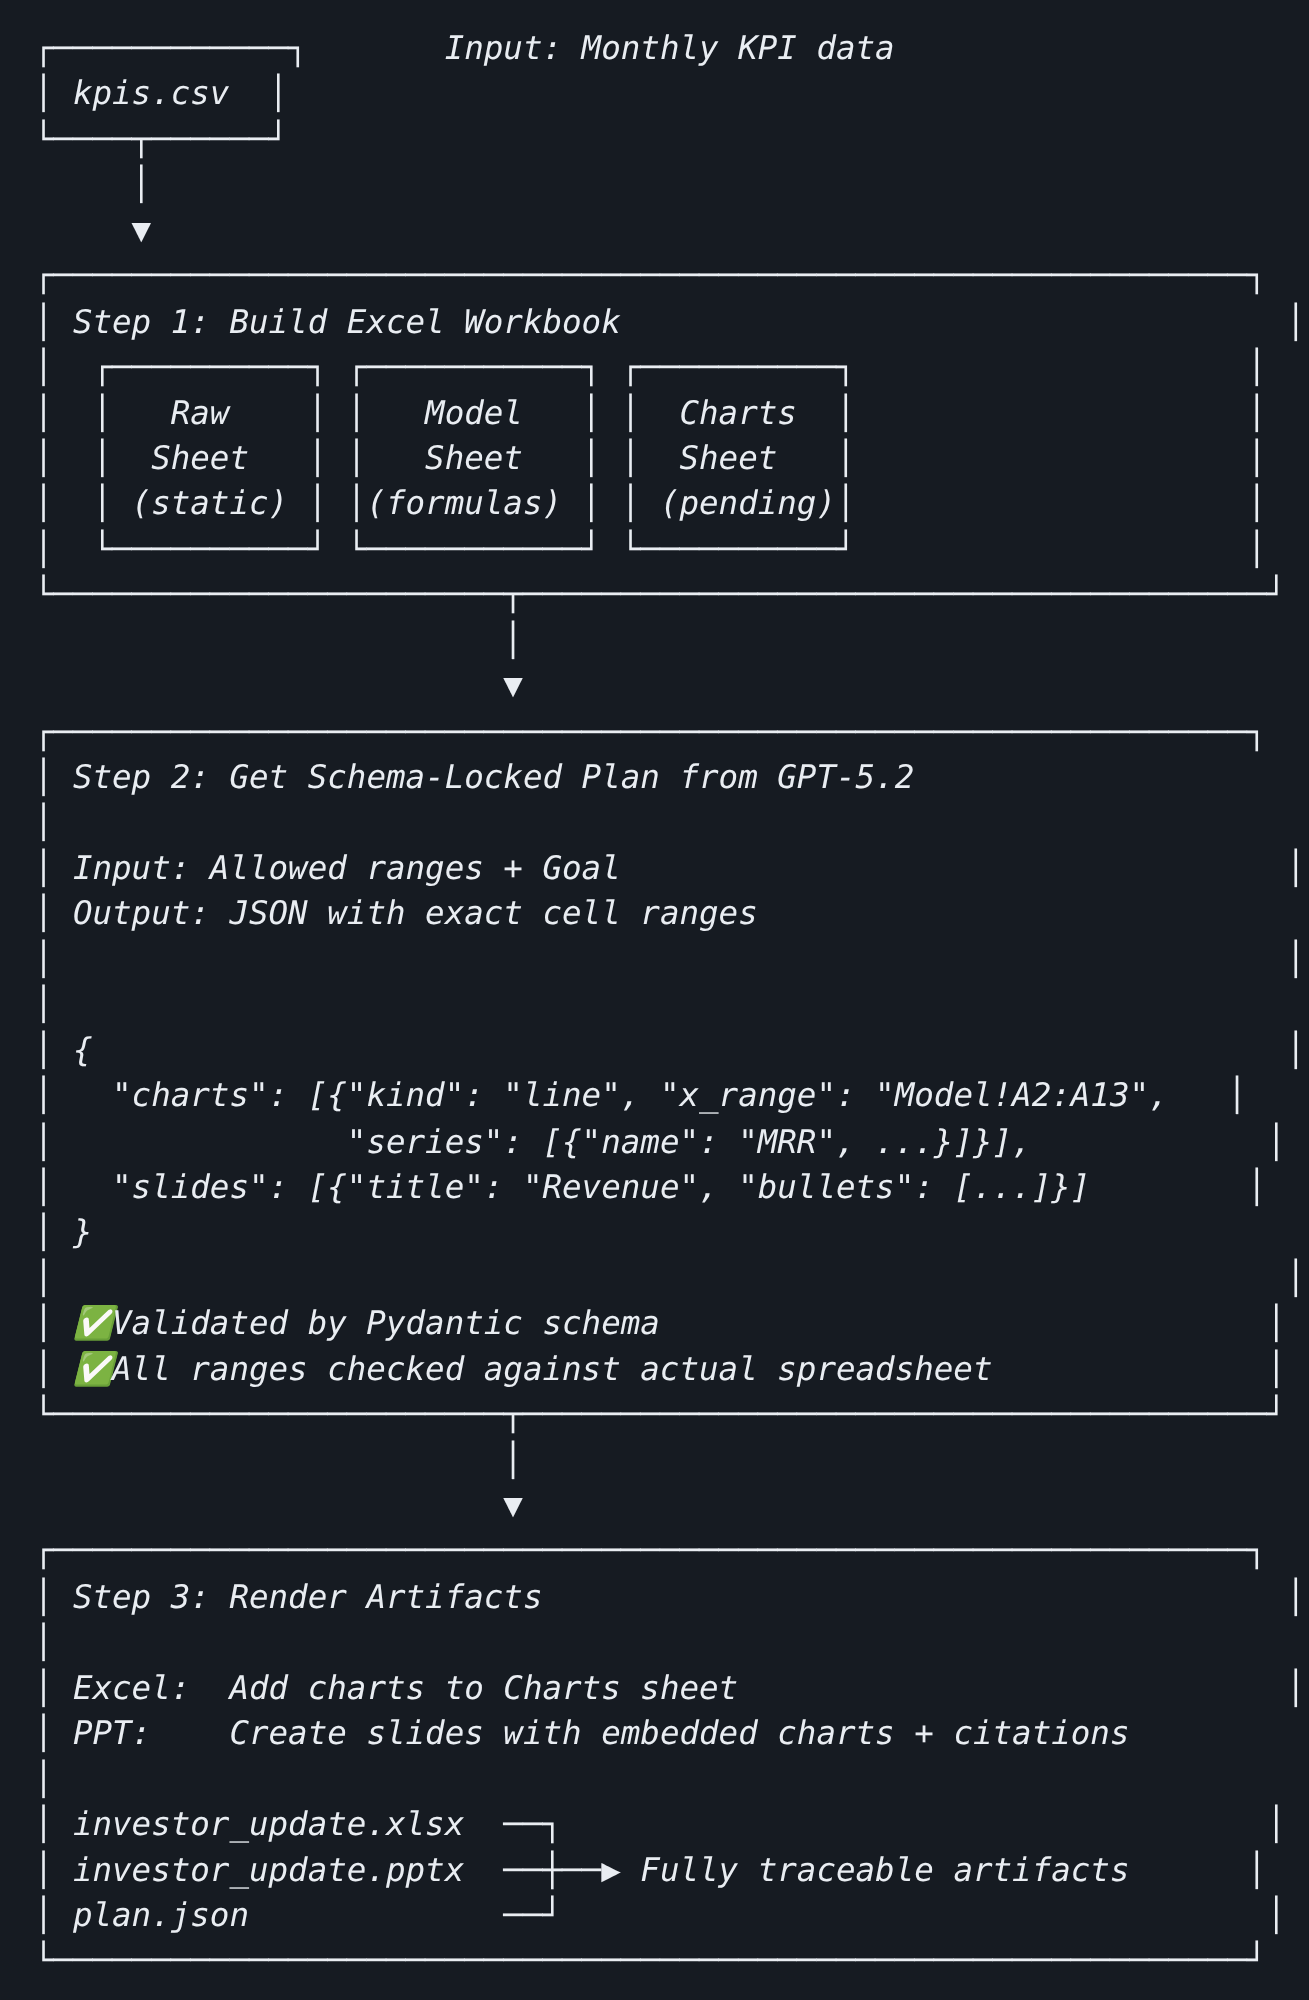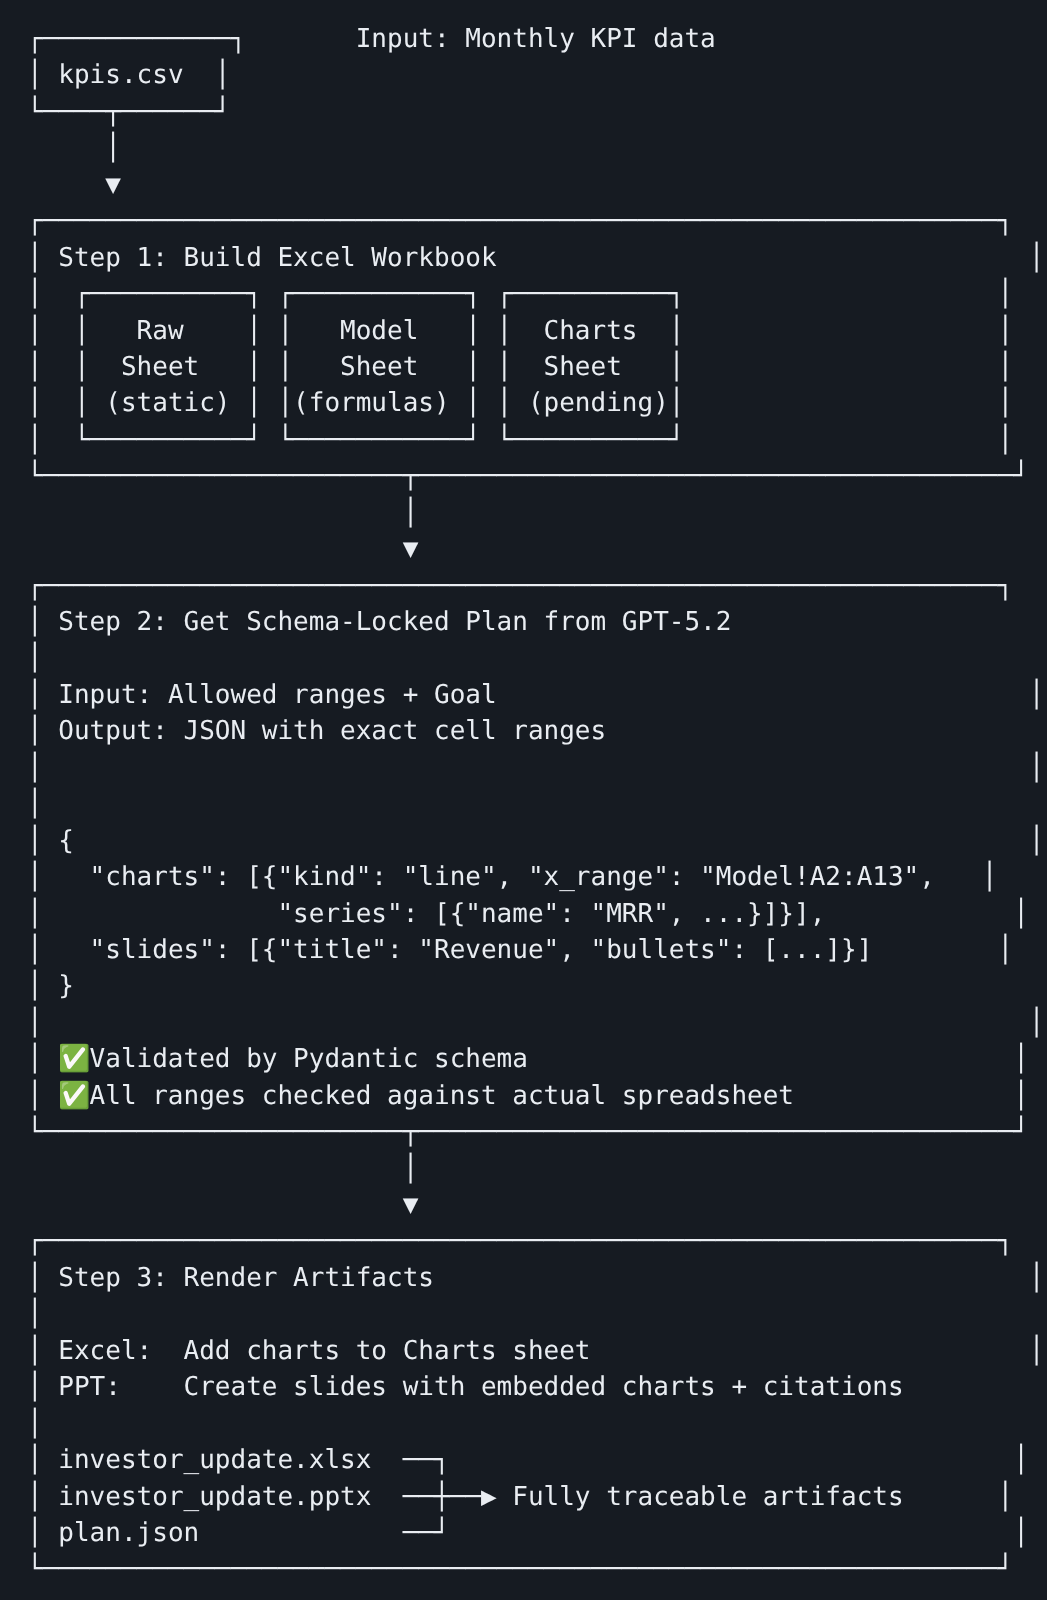--- a/index.html
+++ b/index.html
@@ -12,20 +12,21 @@
     width: 1047px;
     height: 1600px;
     overflow: hidden;
     font-family: "DejaVu Sans Mono", "Liberation Mono", monospace;
   }
   #canvas {
     position: relative;
     width: 1047px;
     height: 1600px;
     background: #161b22;
+    font-style: italic;
   }
   
   #ascii {
     position: absolute;
     left: 27px;
     top: 21px;
     margin: 0;
     padding: 0;
     font-family: "DejaVu Sans Mono", "Liberation Mono", monospace;
     font-size: 26px;

